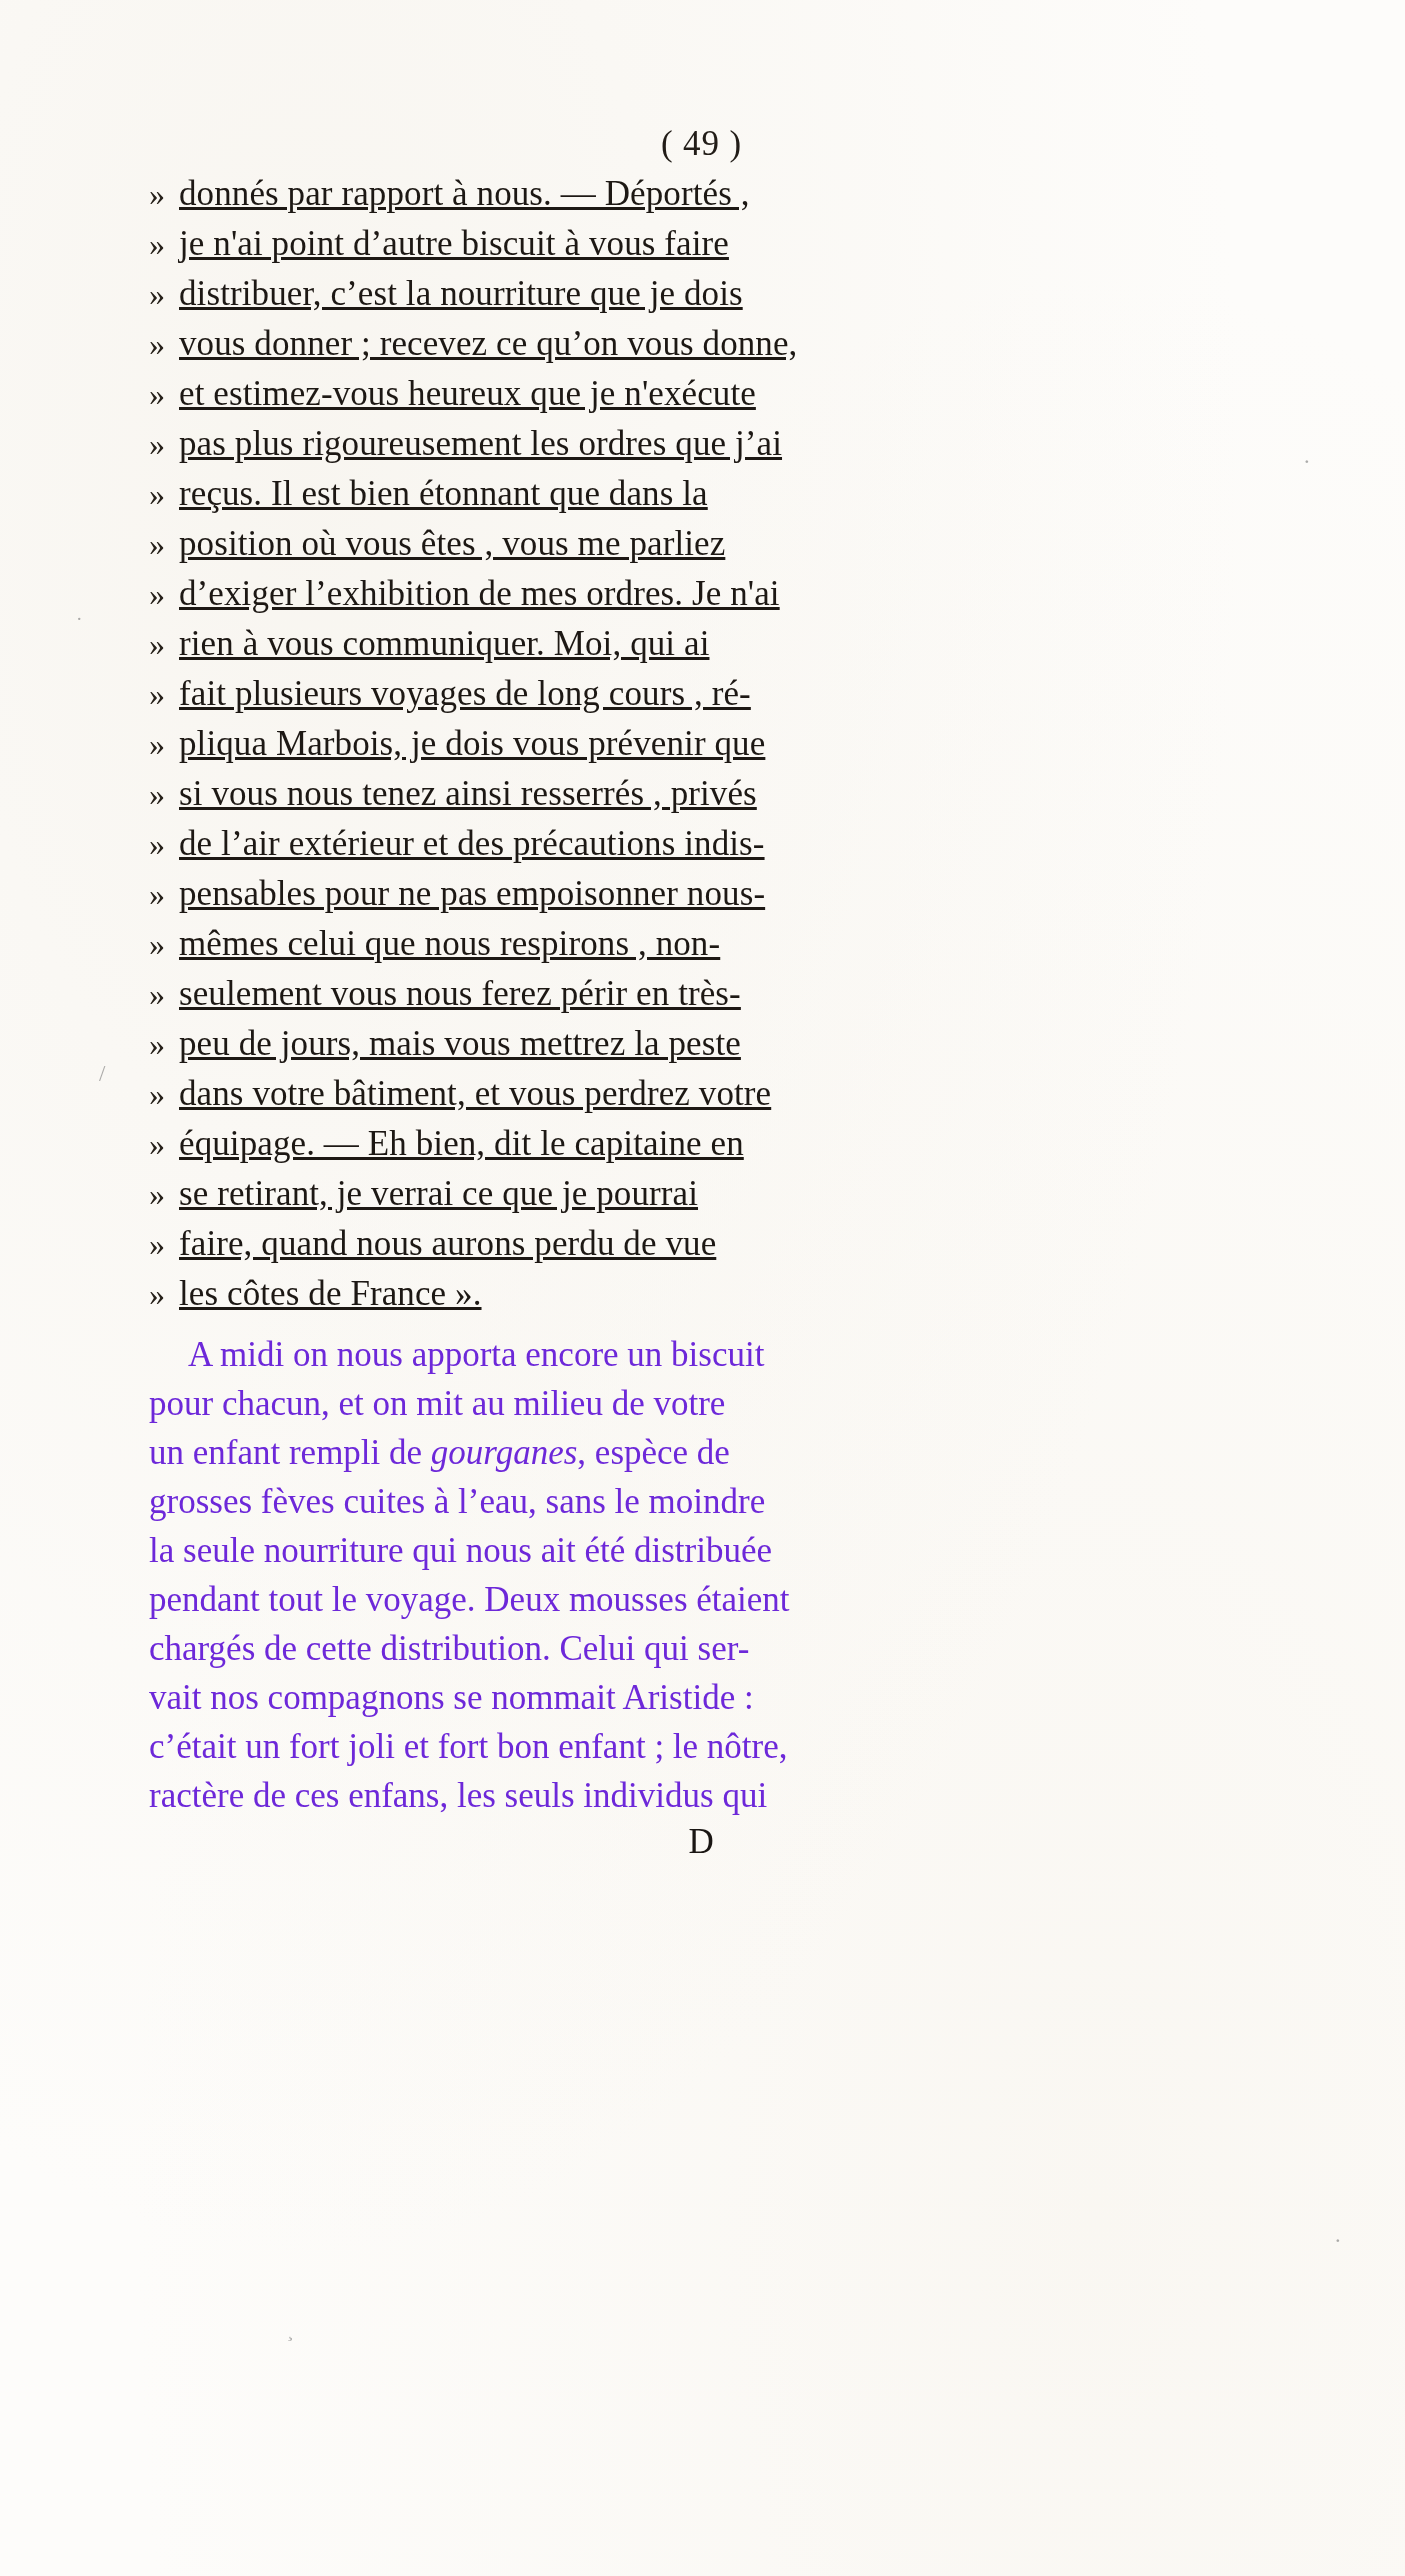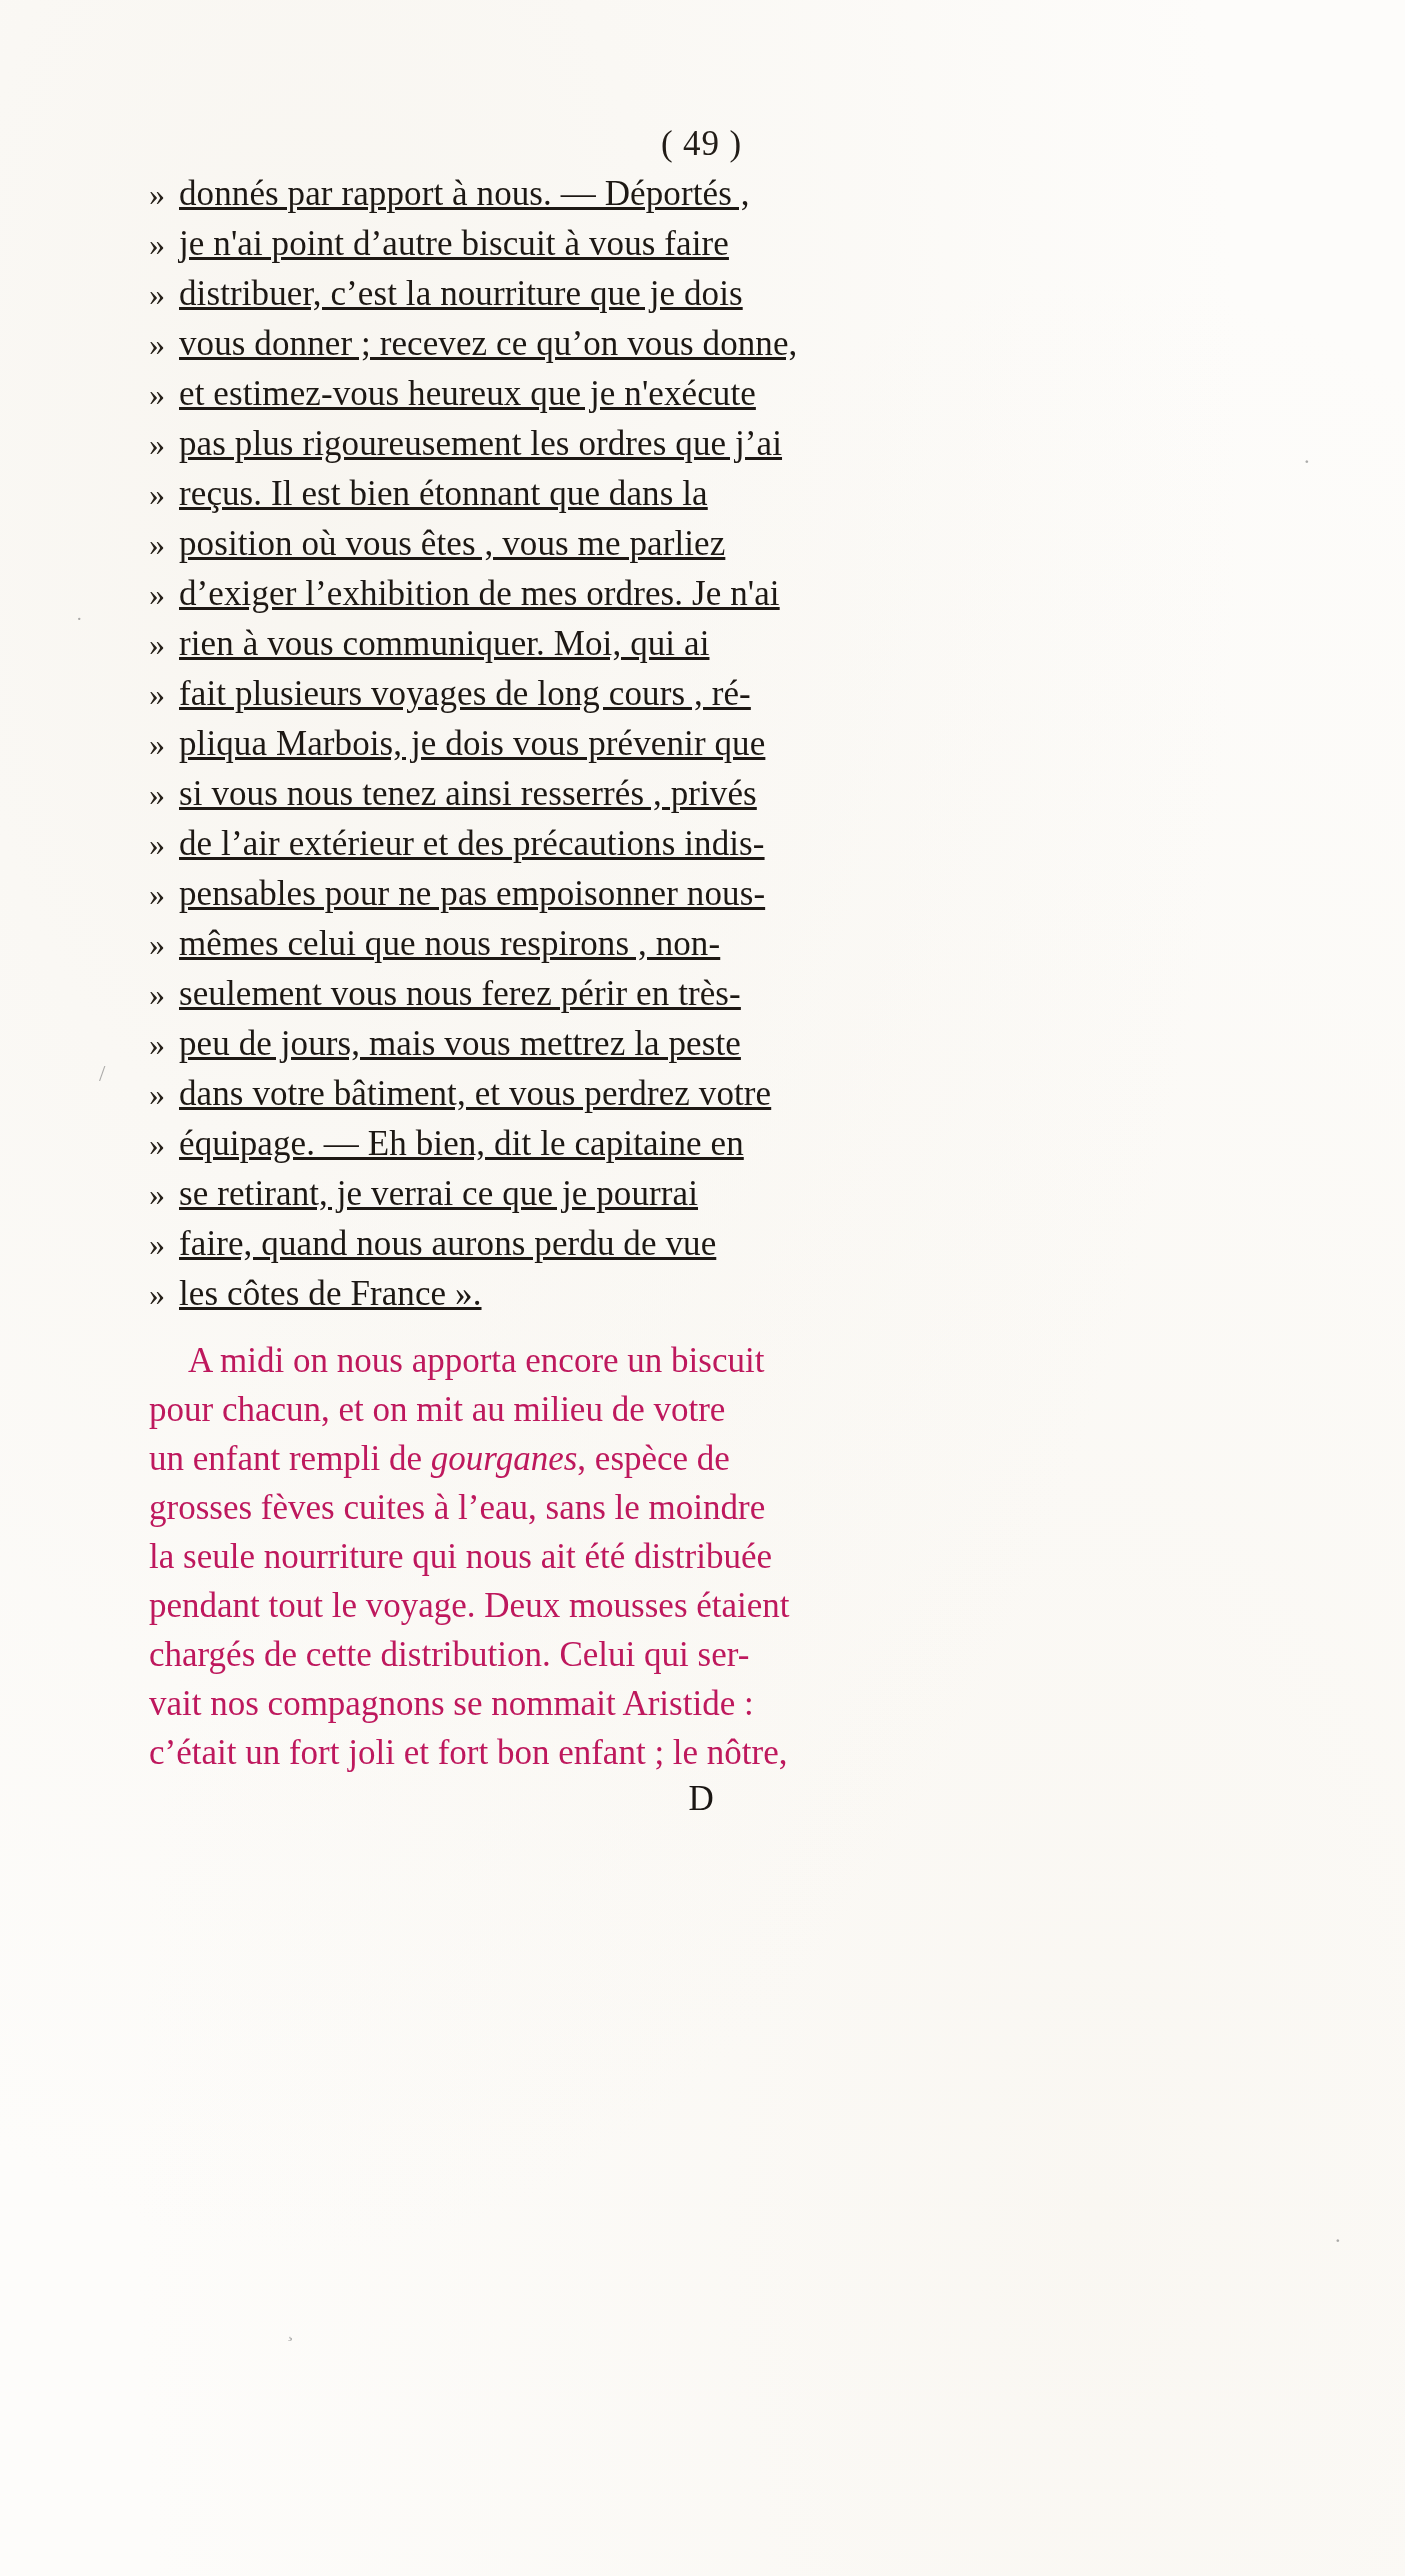--- a/index.html
+++ b/index.html
@@ -67,22 +67,22 @@
   }
   .q-text {
     flex: 1 1 auto;
     letter-spacing: 0.1px;
     text-decoration: underline;
   }
 
   .para {
     font-size: 35px;
     line-height: 49px;
-    margin-top: 17px;
-    color: #be185d;
+    margin-top: 11px;
+    color: #6d28d9;
   }
   .para-line {
     white-space: pre;
   }
   .para-line.indent {
     padding-left: 39px;
   }
   .it {
     font-style: italic;
   }
@@ -216,20 +216,21 @@
   <div class="para">
     <div class="para-line indent"><span>A midi on nous apporta encore un biscuit</span></div>
     <div class="para-line"><span>pour chacun, et on mit au milieu de votre</span></div>
     <div class="para-line"><span>un enfant rempli de </span><span class="it">gourganes</span><span>, espèce de</span></div>
     <div class="para-line"><span>grosses fèves cuites à l’eau, sans le moindre</span></div>
     <div class="para-line"><span>la seule nourriture qui nous ait été distribuée</span></div>
     <div class="para-line"><span>pendant tout le voyage. Deux mousses étaient</span></div>
     <div class="para-line"><span>chargés de cette distribution. Celui qui ser-</span></div>
     <div class="para-line"><span>vait nos compagnons se nommait Aristide :</span></div>
     <div class="para-line"><span>c’était un fort joli et fort bon enfant ; le nôtre,</span></div>
+    <div class="para-line"><span>ractère de ces enfans, les seuls individus qui</span></div>
   </div>
 
   <div class="signature">D</div>
 
 </div>
 
 <span class="mark m1">·</span>
 <span class="mark m2">/</span>
 <span class="mark m3">·</span>
 <span class="mark m4">¸</span>

